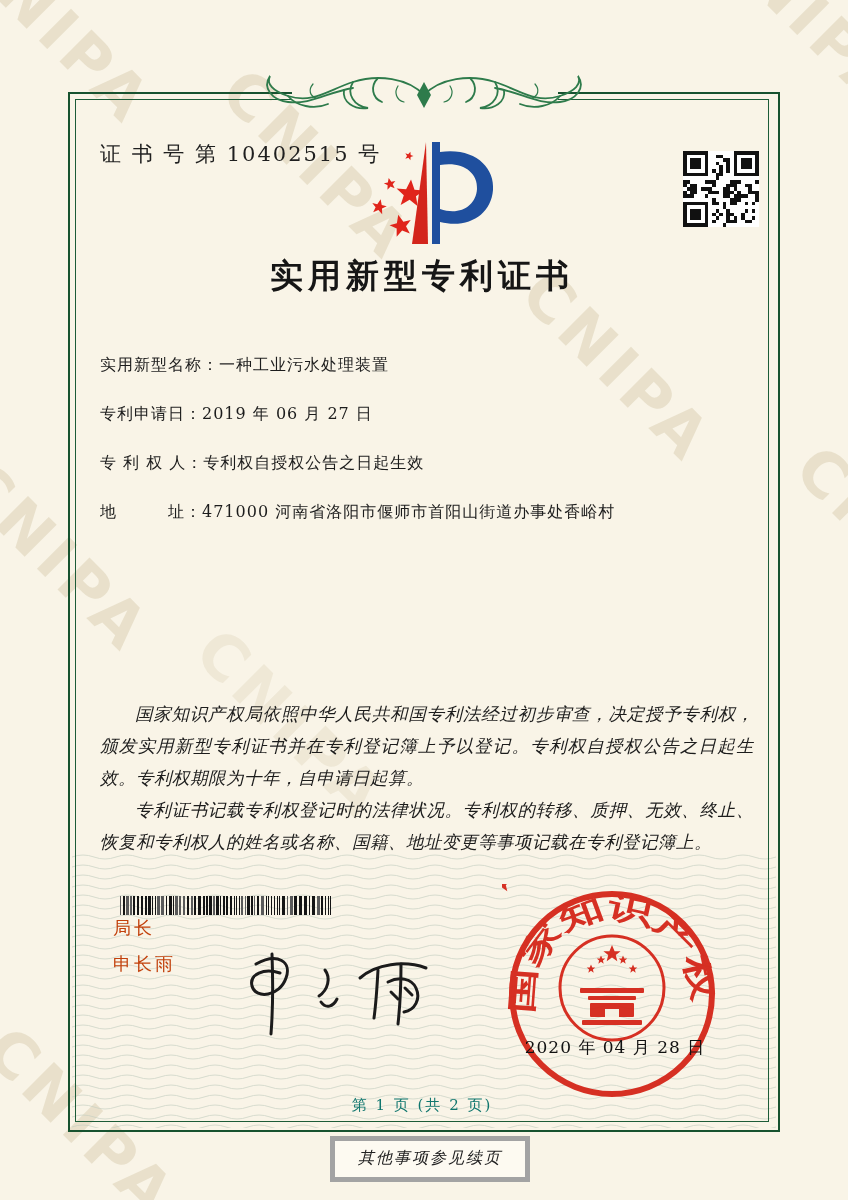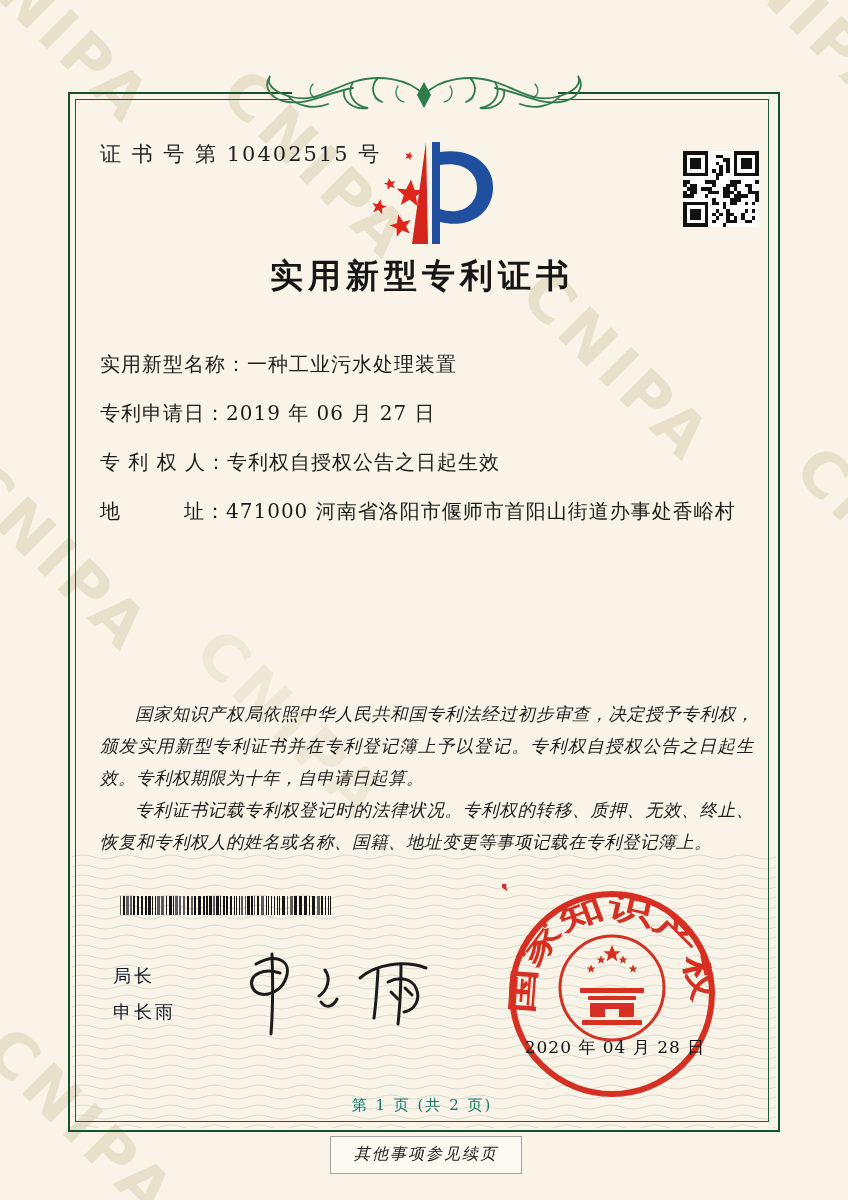--- a/index.html
+++ b/index.html
@@ -35,46 +35,46 @@
   .ornament{position:absolute;left:258px;top:66px;z-index:4}
   
   .cert-no{position:absolute;left:100px;top:140px;font-size:21px;letter-spacing:2px;
     color:#1f1f1f;z-index:5}
   .logo{position:absolute;left:346px;top:134px;z-index:5}
   .qr{position:absolute;left:683px;top:151px;width:76px;height:76px;background:#fdfdfb;
     z-index:5}
   .title{position:absolute;left:68px;top:254px;width:708px;text-align:center;
     font-size:33px;font-weight:bold;letter-spacing:5px;color:#161616;z-index:5}
   
-  .fields{position:absolute;left:100px;top:340px;width:660px;z-index:5;font-size:20px;
+  .fields{position:absolute;left:100px;top:340px;width:660px;z-index:5;font-size:16px;
     color:#1c1c1c;letter-spacing:1px}
   .frow{position:relative;height:49px;line-height:49px;white-space:nowrap}
   .frow .second{position:absolute;left:345px;top:0}
   
   .body-text{position:absolute;left:100px;top:698px;width:654px;z-index:5;
     font-size:17.5px;line-height:32px;letter-spacing:.5px;text-align:justify;
     font-style:italic;color:#1c1c1c}
   .body-text p{margin:0;text-indent:2em}
   
   .barcode{position:absolute;left:120px;top:896px;z-index:5}
   
-  .issuer{position:absolute;left:113px;top:964px;z-index:5;
+  .issuer{position:absolute;left:113px;top:916px;z-index:5;
     font-family:Liberation Sans, sans-serif;font-size:18px;
-    letter-spacing:3px;color:#0f172a}
+    letter-spacing:3px;color:#c2410c}
   .issuer div{margin-bottom:12px}
   .signature{position:absolute;left:228px;top:946px;z-index:5}
   
   .seal{position:absolute;left:502px;top:884px;z-index:6;opacity:.94}
   .seal-date{position:absolute;left:512px;top:1036px;width:206px;text-align:center;
     font-size:17px;color:#111;letter-spacing:1px;z-index:7}
   
   .page-footer{position:absolute;left:68px;top:1096px;width:708px;text-align:center;
     font-size:15px;letter-spacing:2px;color:#0f766e;z-index:5}
   .cont-note-box{position:absolute;left:330px;top:1136px;width:190px;height:36px;
-    background:#fdfaf1;border:1px solid #a3a3a3;z-index:5}
+    background:#fdfaf1;border:5px solid #a3a3a3;z-index:5}
   .cont-note{width:100%;text-align:center;line-height:34px;font-size:16px;
     font-style:italic;letter-spacing:2px;color:#222}
 </style>
 </head>
 <body>
 
 <div id="page">
 
   <div class="wm wm1">CNIPA</div>
   <div class="wm wm2">CNIPA</div>

